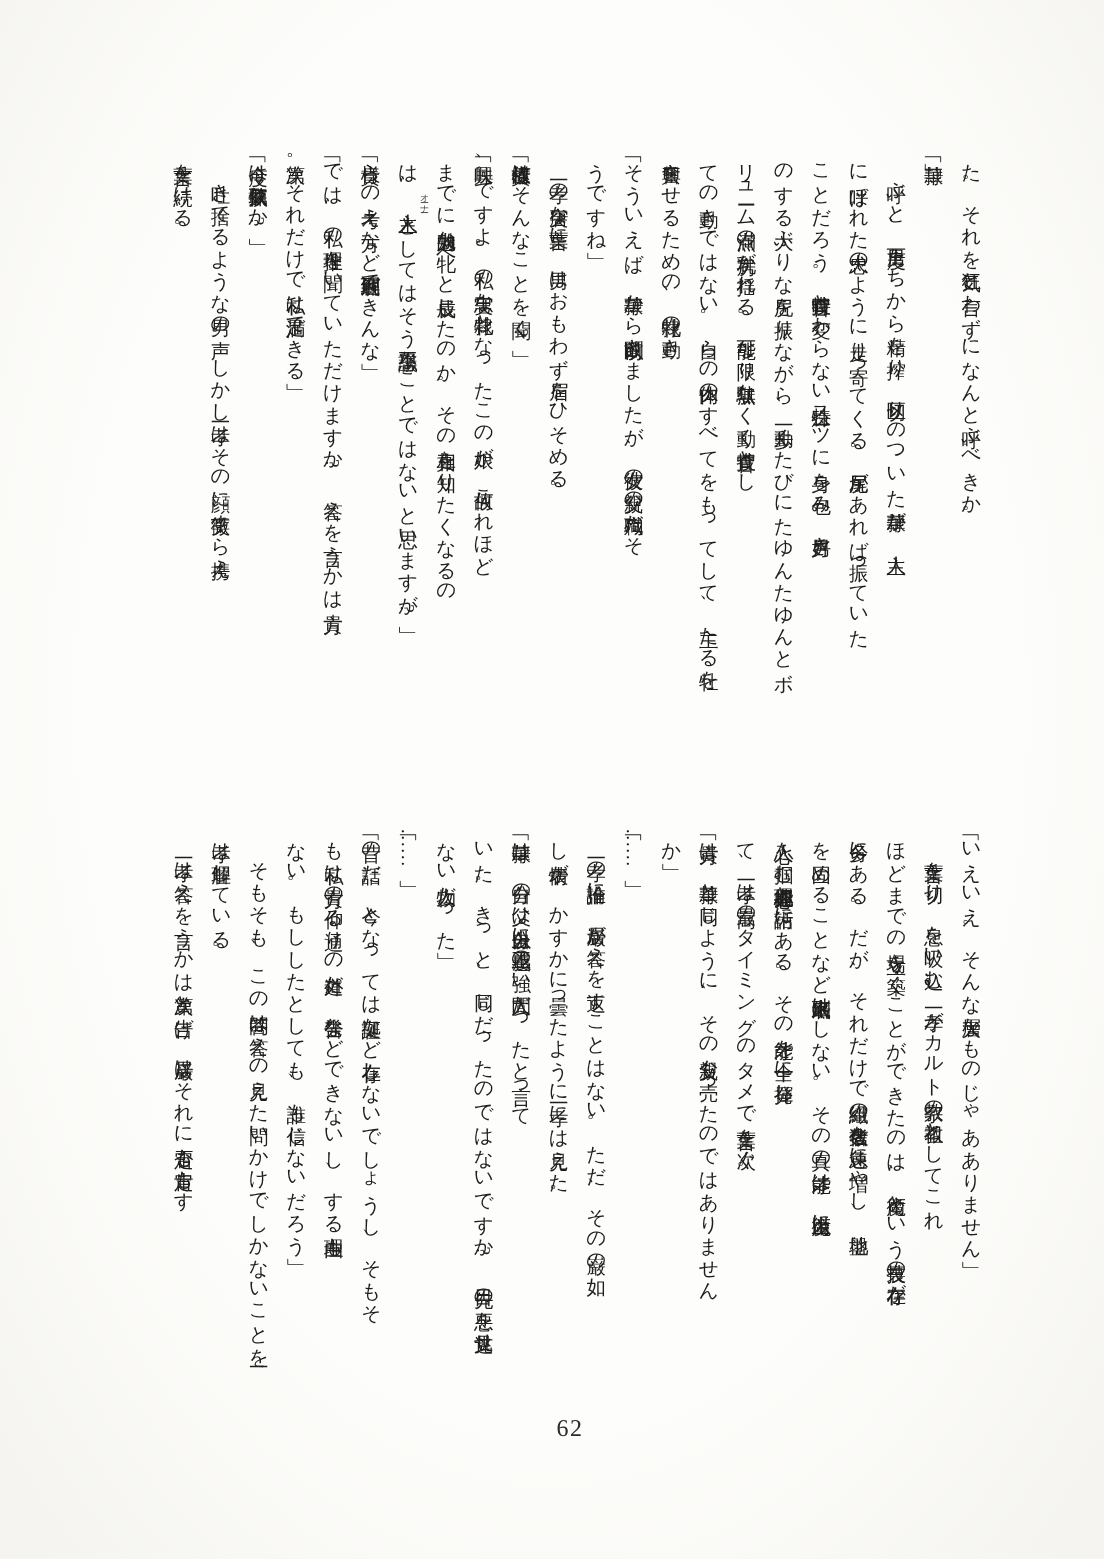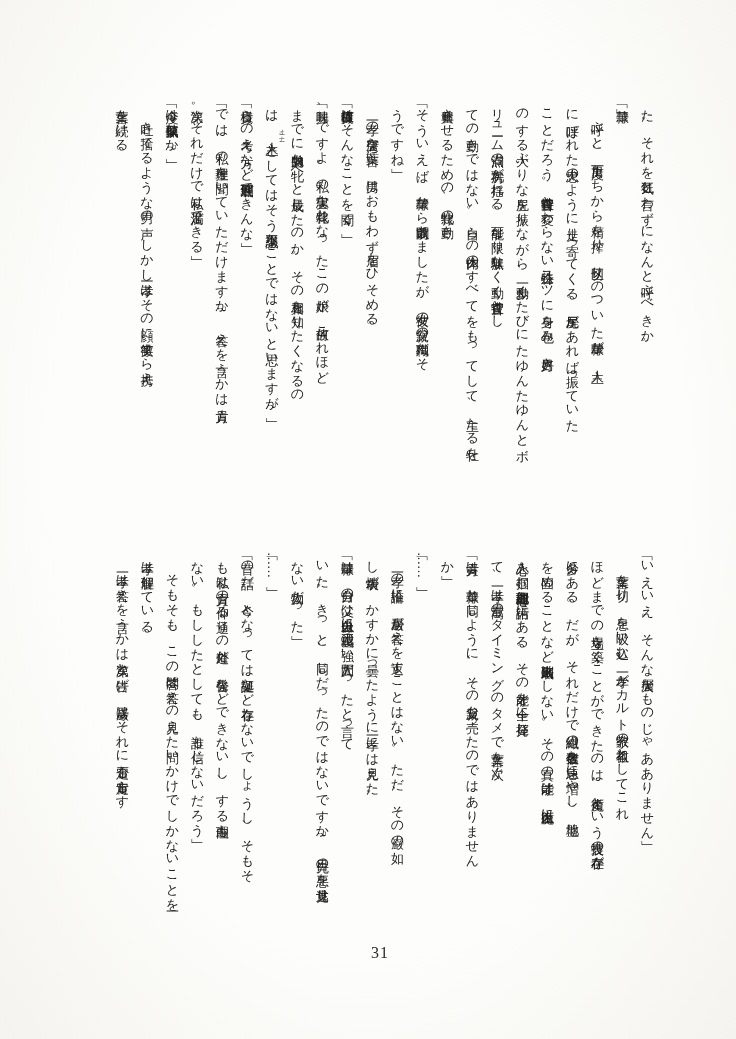--- a/index.html
+++ b/index.html
@@ -107,15 +107,15 @@
       <div class="tline">「……」</div>
       <div class="tline">「昔の話だ。今となっては証拠など存在しないでしょうし、そもそ</div>
       <div class="tline">も私は貴方の仰る通りの外道だ。告発などできないし、する理由も</div>
       <div class="tline">ない。もししたとしても、誰も信じないだろう」</div>
       <div class="tline">　そもそも、この問答は答えの見えた問いかけでしかないことを一</div>
       <div class="tline">孝は理解している。</div>
       <div class="tline">　一孝は答えを言うかは次第と告げ、巌居はそれに否定も肯定もす</div>
     </section>
 
   <footer class="page-footer">
-    <span class="page-number">31</span>
+    <span class="page-number">62</span>
   </footer>
 </div>
 
 </body></html>

